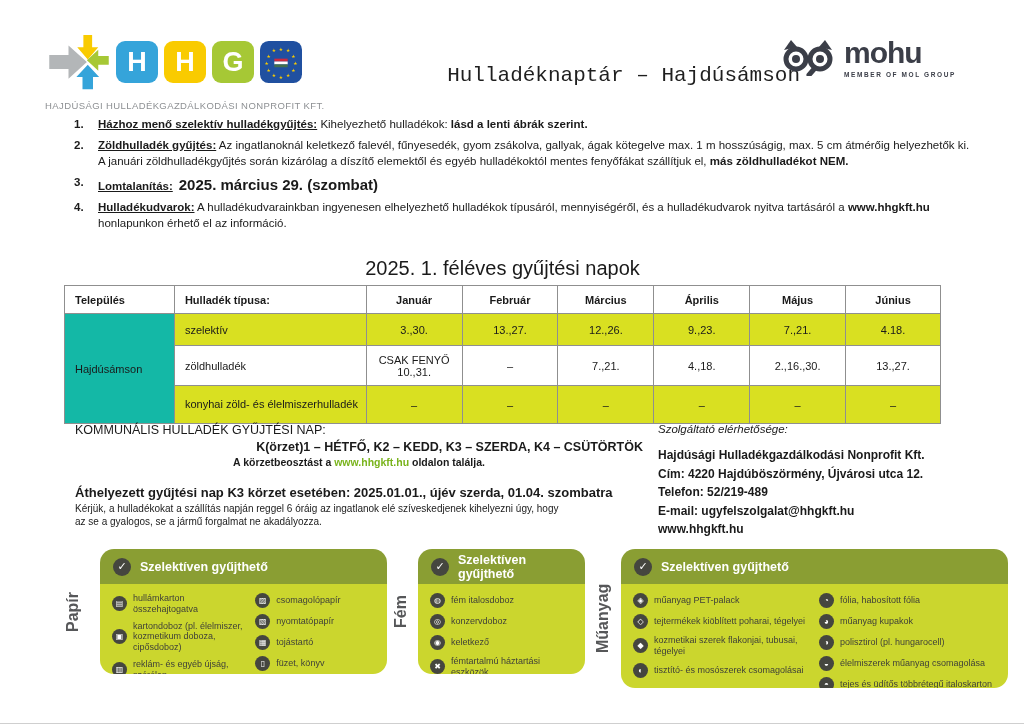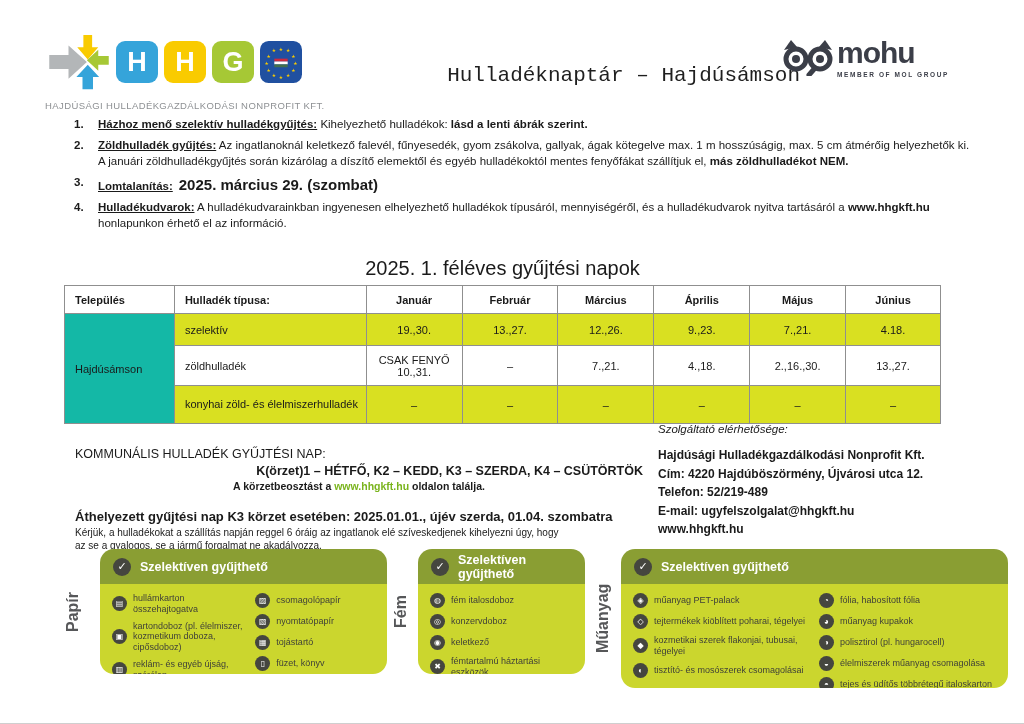--- a/index.html
+++ b/index.html
@@ -15,21 +15,21 @@
   .logo-square { width:42px; height:42px; border-radius:9px; display:flex; align-items:center; justify-content:center;
                  color:#fff; font-size:27px; font-weight:bold; }
   .sq-blue { background:#35a4da; }
   .sq-yellow { background:#f9cb00; }
   .sq-green { background:#a6c835; }
   #company-name { position:absolute; left:45px; top:100px; font-size:9.5px; letter-spacing:.4px; color:#8d9093; }
 
   #doc-title { position:absolute; left:330px; top:64px; width:470px; text-align:right;
                font-size:21px; color:#1f1f1f;font-family:Liberation Mono, monospace; }
 
-  #mohu-block { position:absolute; left:782px; top:38px; display:flex; align-items:flex-start; gap:3px; }
+  #mohu-block { position:absolute; left:782px; top:38px; display:flex; align-items:flex-start; gap:10px; }
   #mohu-text .mohu-name { font-size:30px; font-weight:bold; color:#3b3e48; letter-spacing:-1px; line-height:1; }
   #mohu-text .mohu-tag { font-size:6.5px; letter-spacing:1.6px; color:#3b3e48; font-weight:bold; margin-top:3px; }
 
   
   #notes { position:absolute; left:74px; top:117px; width:898px; font-size:11.5px; color:#1a1a1a; line-height:1.38; }
   .note { display:flex; margin-bottom:5px; }
   .note-num { width:24px; font-weight:bold; flex:0 0 24px; }
   .note-label { font-weight:bold; text-decoration:underline; }
   .note-bold { font-weight:bold; }
   .note-date { font-weight:bold; font-size:15px; margin-left:6px; }
@@ -42,21 +42,21 @@
   #cal-table th.th-left, #cal-table td.td-left { text-align:left; padding-left:10px; }
   #cal-table td.val { text-align:center; }
   .hl { background:#d9e021;margin-top:8px; }
   .row-szelektiv td { height:32px; }
   .row-zold td { height:40px; white-space:pre-line; }
   .row-konyhai td { height:38px; }
   .row-konyhai .type-small { font-size:9.5px; line-height:1.2; }
   #settlement-cell { background:#14b8a6; font-size:11.5px;margin-left:20px; }
 
   
-  #kommunalis { position:absolute; left:75px; top:447px; width:568px; color:#1a1a1a; }
+  #kommunalis { position:absolute; left:75px; top:423px; width:568px; color:#1a1a1a; }
   #kommunalis .kh { font-size:12.5px; }
   #kommunalis .ksched { font-weight:bold; font-size:12.5px; text-align:right; margin-top:3px; }
   #kommunalis .knote { font-weight:bold; font-size:10.5px; text-align:center; margin-top:2px; }
   #kommunalis .knote .green-link { color:#7ab41d; cursor:pointer; }
   #kommunalis .moved-h { font-weight:bold; font-size:13px; margin-top:17px; }
   #kommunalis .moved-n { font-size:10px; width:492px; line-height:1.32; margin-top:2px; }
 
   #contact { position:absolute; left:658px; top:423px; width:340px; color:#1a1a1a; }
   #contact .ch { font-size:11.5px; margin-bottom:11px;font-style:italic; }
   #contact .cl { font-weight:bold; font-size:12px; line-height:1.55; }
@@ -189,21 +189,21 @@
         <th>Március</th>
         <th>Április</th>
         <th>Május</th>
         <th>Június</th>
       </tr>
     </thead>
     <tbody>
       <tr class="row-szelektiv">
         <td id="settlement-cell" class="td-left" rowspan="3">Hajdúsámson</td>
         <td class="td-left hl">szelektív</td>
-        <td class="val hl">19.,30.</td>
+        <td class="val hl">3.,30.</td>
         <td class="val hl">13.,27.</td>
         <td class="val hl">12.,26.</td>
         <td class="val hl">9.,23.</td>
         <td class="val hl">7.,21.</td>
         <td class="val hl">4.18.</td>
       </tr>
       <tr class="row-zold">
         <td class="td-left">zöldhulladék</td>
         <td class="val">CSAK FENYŐ
 10.,31.</td>

